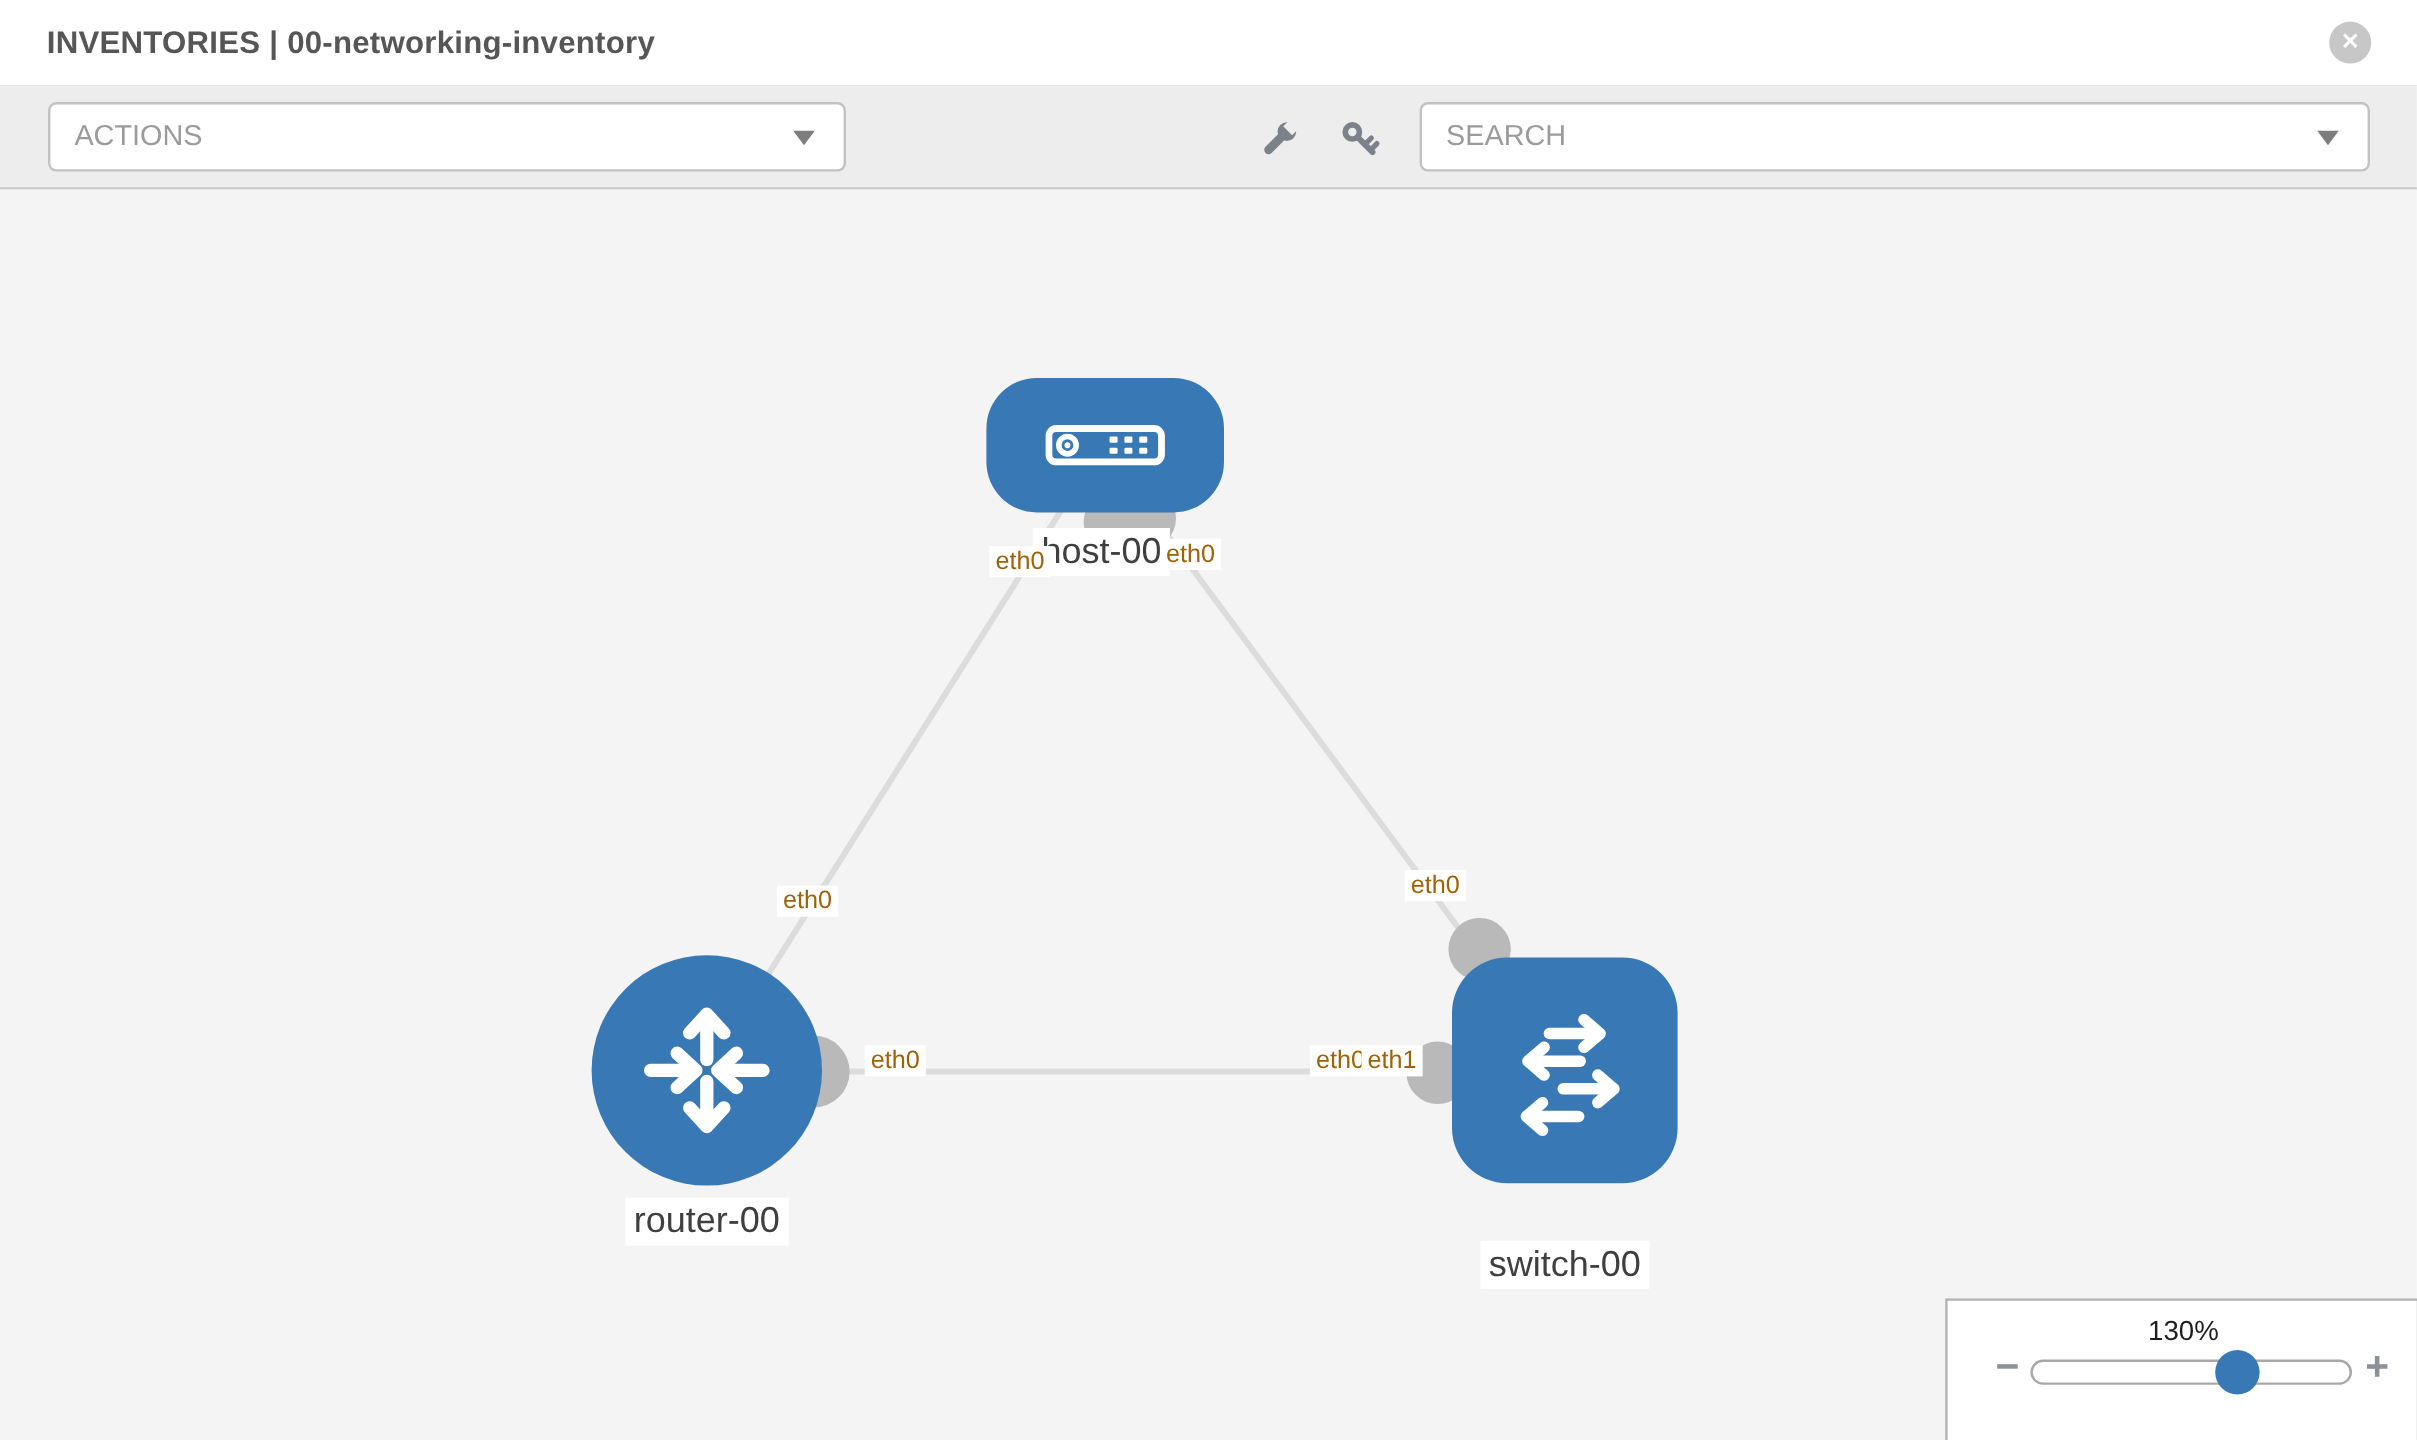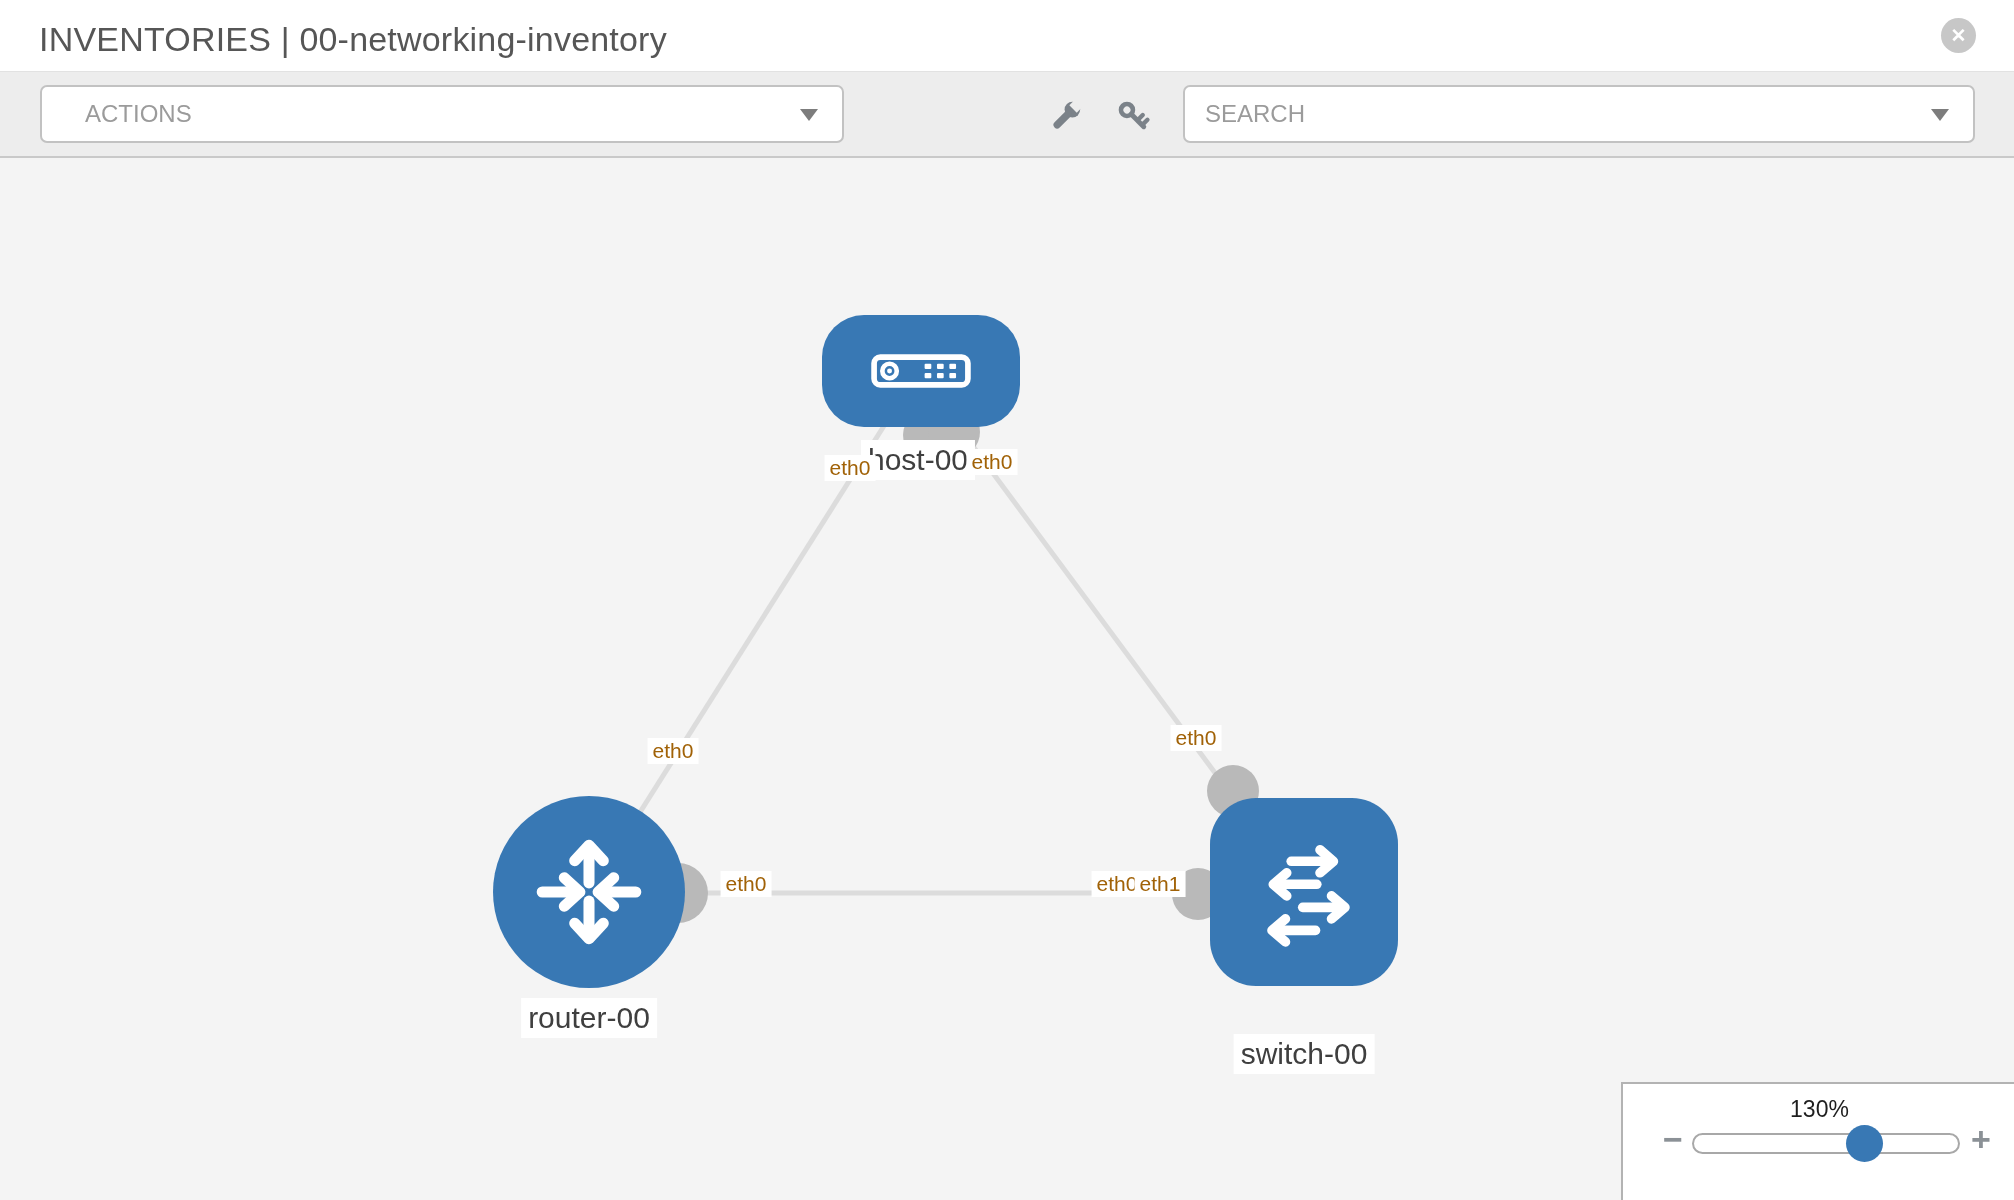--- a/index.html
+++ b/index.html
@@ -2,38 +2,38 @@
 <html><head>
 <meta charset="utf-8">
 <style>
   * { margin:0; padding:0; box-sizing:border-box; }
   html,body { width:2014px; height:1200px; overflow:hidden; background:#fff;
               font-family:"Liberation Sans", sans-serif; }
 
   
   .header { position:absolute; left:0; top:0; width:2014px; height:72px;
             background:#ffffff; border-bottom:1px solid #e2e2e2; }
-  .page-title { position:absolute; left:39px; top:20px; font-size:34px; font-weight:400;
+  .page-title { position:absolute; left:39px; top:20px; font-size:26px; font-weight:700;
                 color:#565656; letter-spacing:.2px; }
   .close-btn { position:absolute; left:1941px; top:18px; width:35px; height:35px;
                border-radius:50%; background:#c7c7c7; color:#ffffff; font-size:19px;
                font-weight:700; display:flex; align-items:center; justify-content:center;
                cursor:pointer; line-height:1; }
 
   
   .toolbar { position:absolute; left:0; top:72px; width:2014px; height:86px;
              background:#ededed; border-bottom:2px solid #c9c9c9; }
   .select-box { position:absolute; top:13px; height:58px; background:#ffffff;
                 border:2px solid #c2c2c2; border-radius:7px; display:flex;
                 align-items:center; cursor:pointer; }
   .select-box .sel-label { color:#9b9b9b; font-size:24px; padding-left:20px; }
   .caret { position:absolute; right:24px; top:50%; margin-top:-5px; width:0; height:0;
            border-left:9px solid transparent; border-right:9px solid transparent;
            border-top:12px solid #7d7d7d; }
-  .actions-box { left:40px; width:804px;padding-left:23px; }
+  .actions-box { left:40px; width:665px; }
   .search-box  { left:1183px; width:792px; }
   .tool-icon { position:absolute; top:25px; width:38px; height:38px; cursor:pointer; }
   .wrench-pos { left:1047px; }
   .key-pos    { left:1114px; }
 
   
   .canvas { position:absolute; left:0; top:158px; width:2014px; height:1042px;
             background:#f4f4f4;padding-left:32px; }
   .net-svg { position:absolute; left:0; top:0; }
   .link-line { stroke:#dcdcdc; stroke-width:5px; }

